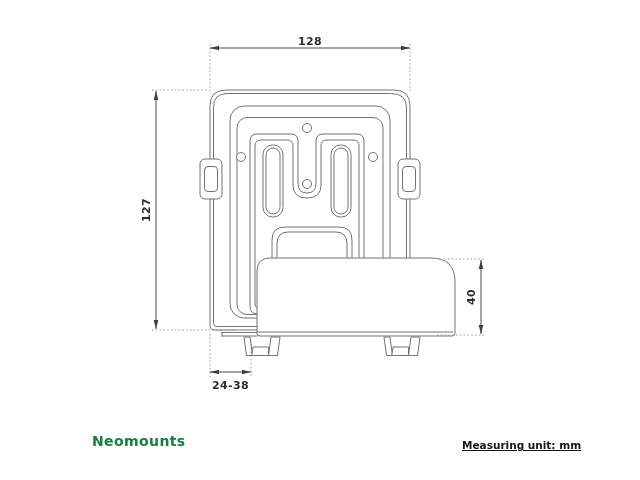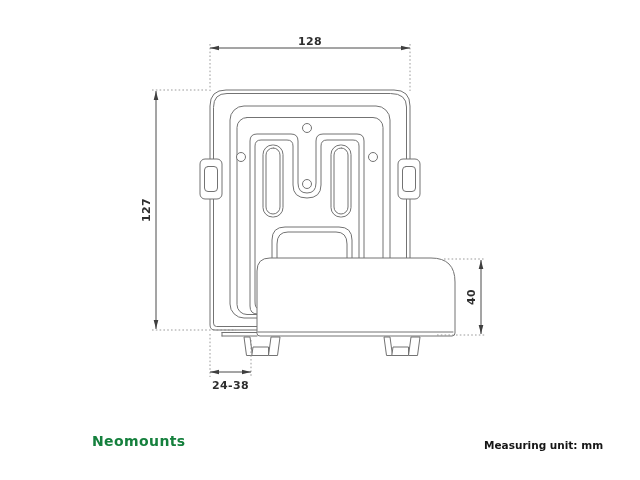--- a/index.html
+++ b/index.html
@@ -9,22 +9,22 @@
   .ln  {stroke:#737373;fill:none;stroke-width:1;stroke-linejoin:round;stroke-linecap:round;}
   .lnf {stroke:#737373;fill:#ffffff;stroke-width:1;stroke-linejoin:round;}
   .fillw{fill:#ffffff;stroke:none;}
   .dim {stroke:#4a4a4a;fill:none;stroke-width:1;}
   .dot {stroke:#909090;fill:none;stroke-width:0.9;stroke-dasharray:1.6 2.2;}
   .arr {fill:#3f3f3f;stroke:none;}
   .dimtxt{fill:#2e2e2e;font-size:11px;font-weight:bold;letter-spacing:0.4px;
           font-family:"DejaVu Sans","Liberation Sans",sans-serif;}
   .brand{position:absolute;left:92px;top:433px;font-size:14px;font-weight:600;
          color:#15803d;letter-spacing:0.4px;}
-  .unit{position:absolute;left:484px;top:439px;font-size:10.5px;font-weight:600;
-        color:#161616;}
+  .unit{position:absolute;left:462px;top:439px;font-size:10.5px;font-weight:600;
+        color:#161616;text-decoration:underline;}
 </style>
 </head>
 <body>
 
 <div id="canvas">
   <svg width="640" height="480" viewBox="0 0 640 480">
 
     <g>
       <path class="lnf" d="M210,106 Q210,90 226,90 L394,90 Q410,90 410,106 L410,325 Q410,330 405,330 L215,330 Q210,330 210,325 Z"></path>
       <path class="ln" d="M213.5,107 Q213.5,93.5 227,93.5 L390.5,93.5 Q406.5,93.5 406.5,107 L406.5,323.5 Q406.5,326.5 403.5,326.5 L216.5,326.5 Q213.5,326.5 213.5,323.5 Z"></path>

